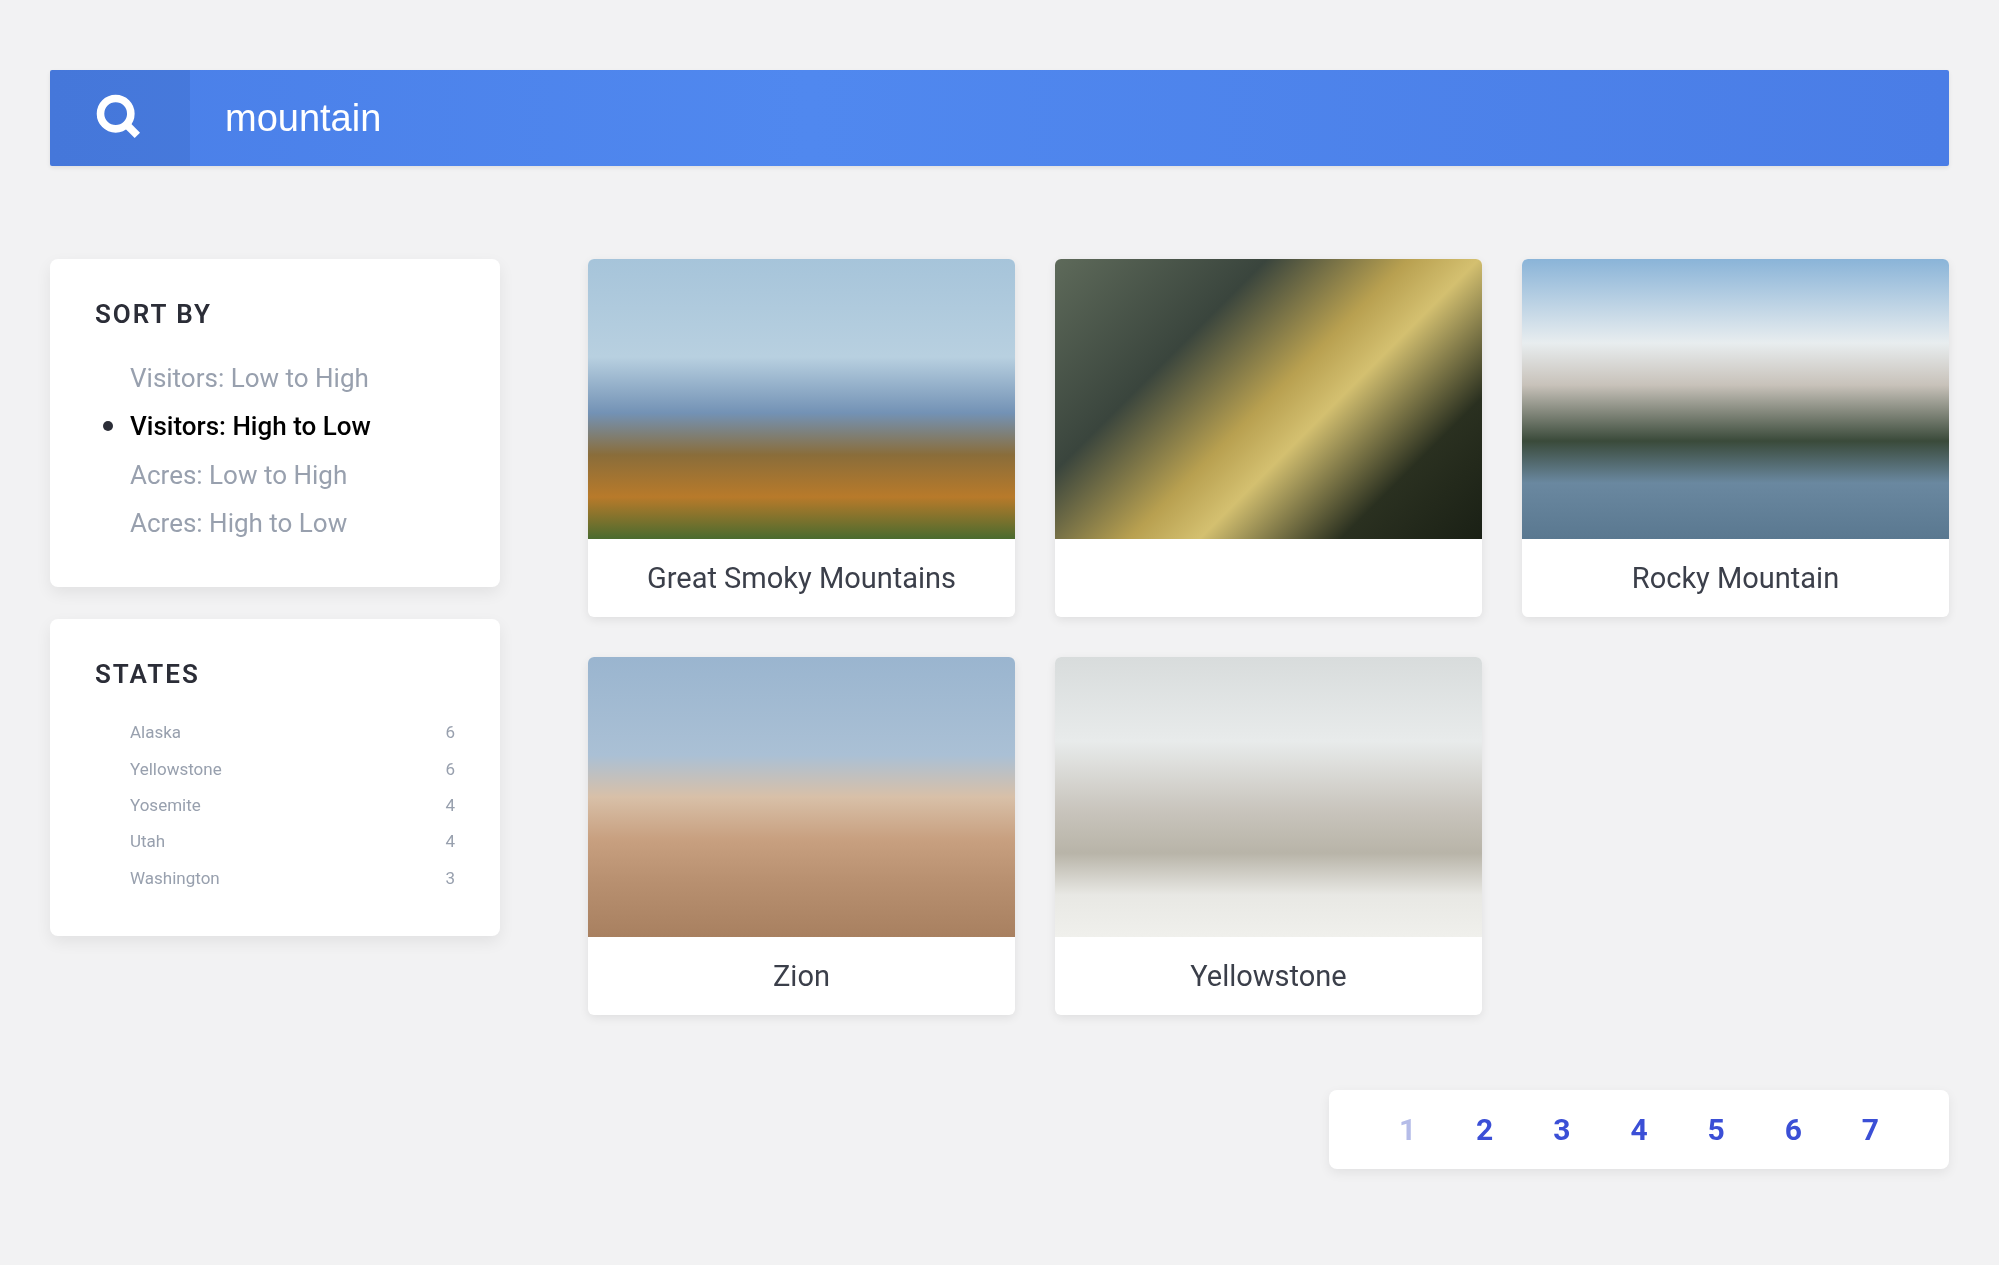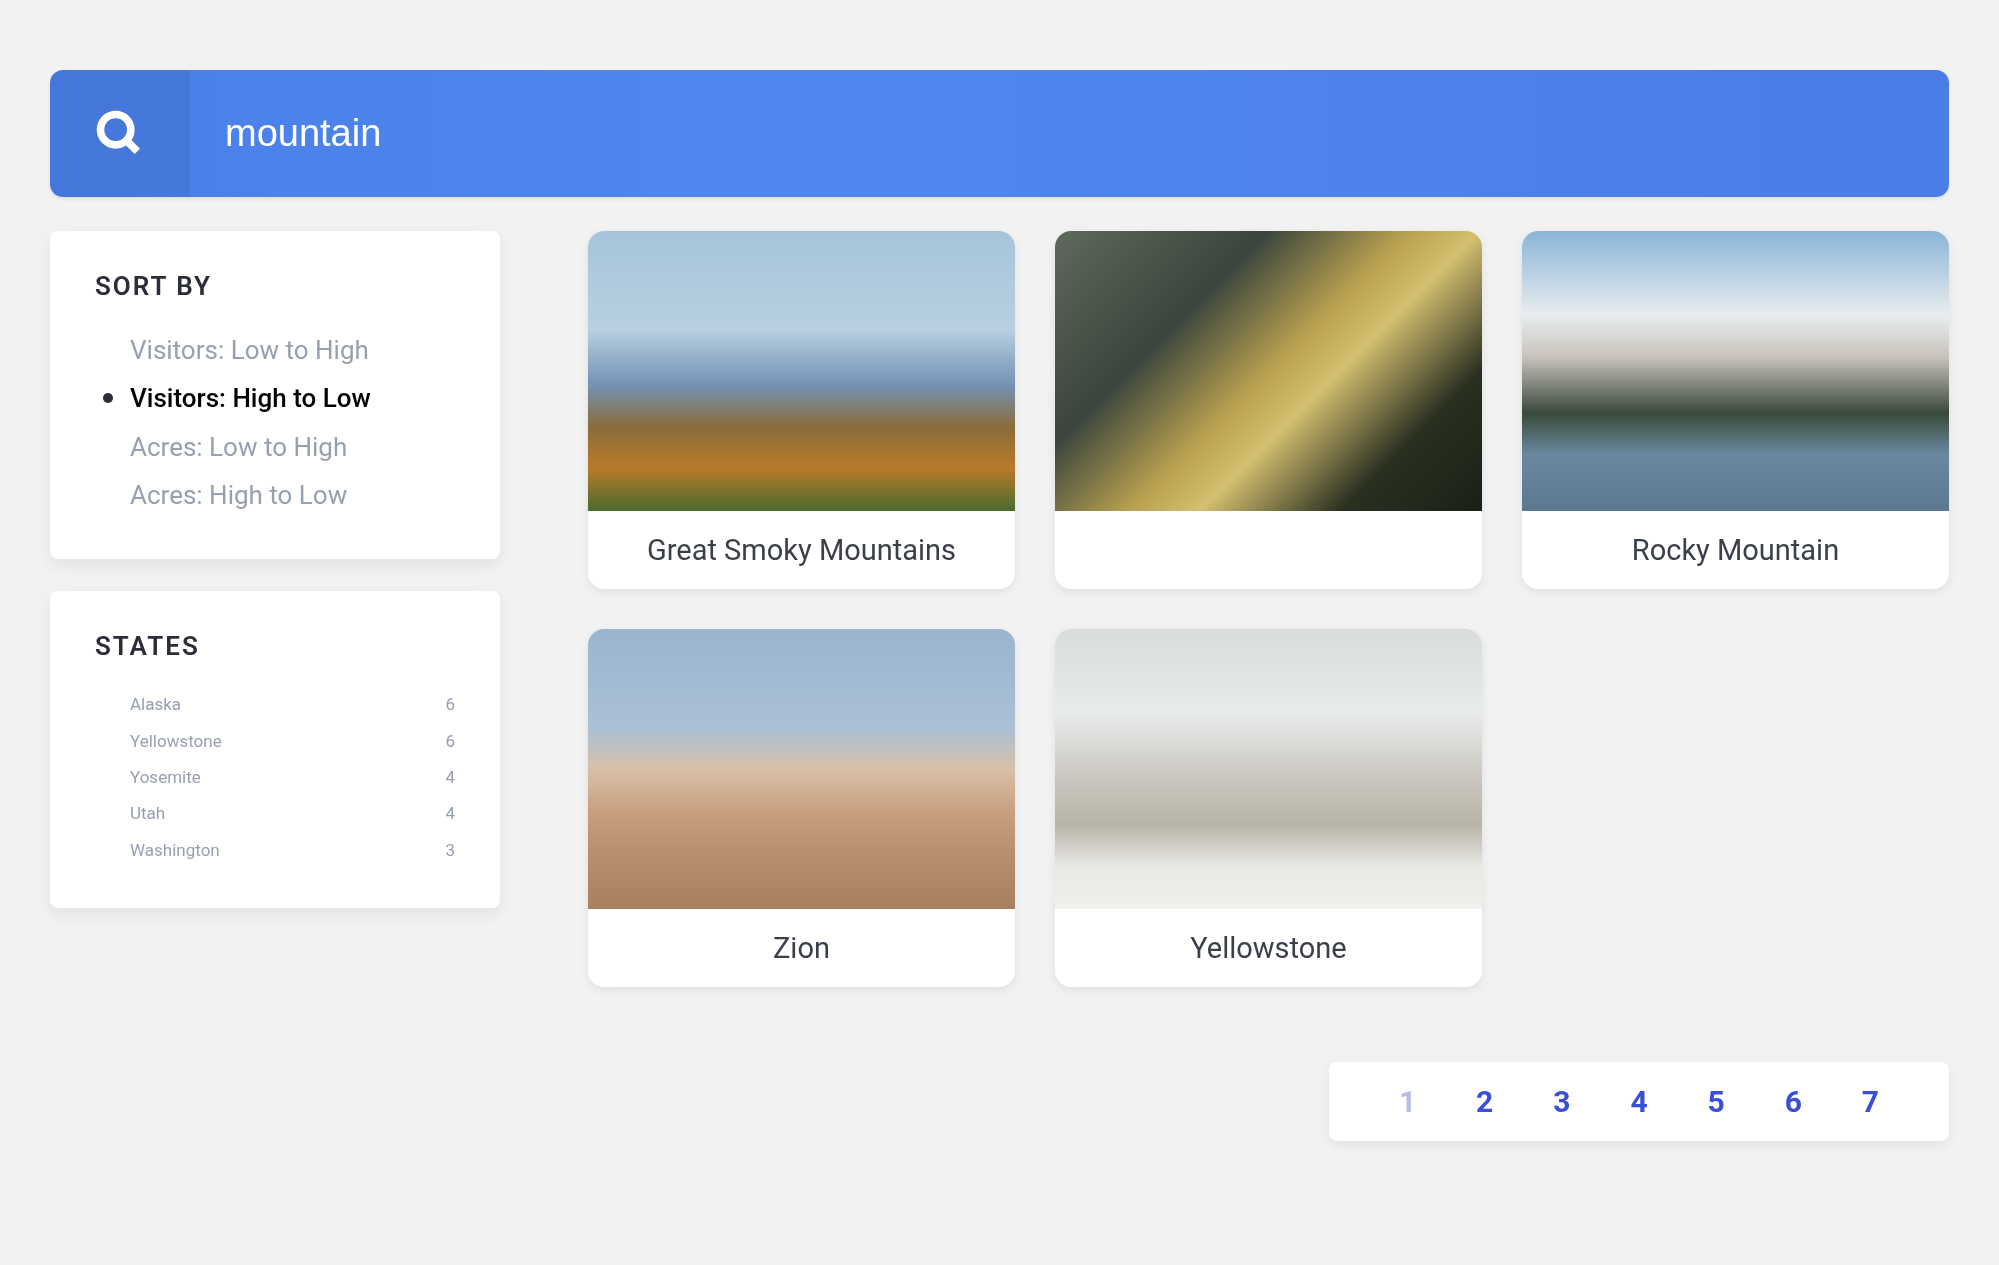--- a/index.html
+++ b/index.html
@@ -14,22 +14,22 @@
       height: 1265px;
       transform-origin: top left;
     }
     .container {
       padding: 70px 50px 50px 50px;
     }
     .search-bar {
       display: flex;
       align-items: center;
       background: linear-gradient(90deg, #4a7fe8 0%, #5088ef 40%, #4a7de6 100%);
-      border-radius: 13px;
-      height: 127px;
+      border-radius: 2px;
+      height: 96px;
       overflow: hidden;
       box-shadow: 0 2px 4px rgba(0,0,0,0.08);
     }
     .search-icon-box {
       width: 140px;
       height: 100%;
       background: rgba(0,0,0,0.06);
       display: flex;
       align-items: center;
       justify-content: center;
@@ -51,21 +51,21 @@
       font-weight: 400;
       padding: 0 35px;
       height: 100%;
     }
     .search-input::placeholder {
       color: rgba(255,255,255,0.8);
     }
     .main-area {
       display: flex;
       gap: 88px;
-      margin-top: 34px;
+      margin-top: 93px;
     }
     .sidebar {
       width: 450px;
       flex-shrink: 0;
     }
     .panel {
       background: #fff;
       border-radius: 8px;
       padding: 40px 45px;
       box-shadow: 0 6px 16px rgba(0,0,0,0.07);
@@ -123,21 +123,21 @@
     .results {
       flex: 1;
     }
     .grid {
       display: grid;
       grid-template-columns: repeat(3, 1fr);
       gap: 40px;
     }
     .card {
       background: #fff;
-      border-radius: 16px;
+      border-radius: 6px;
       overflow: hidden;
       box-shadow: 0 3px 10px rgba(0,0,0,0.08);
       cursor: pointer;
     }
     .card-img {
       width: 100%;
       height: 280px;
       background: #ccc;
       position: relative;
       overflow: hidden;

